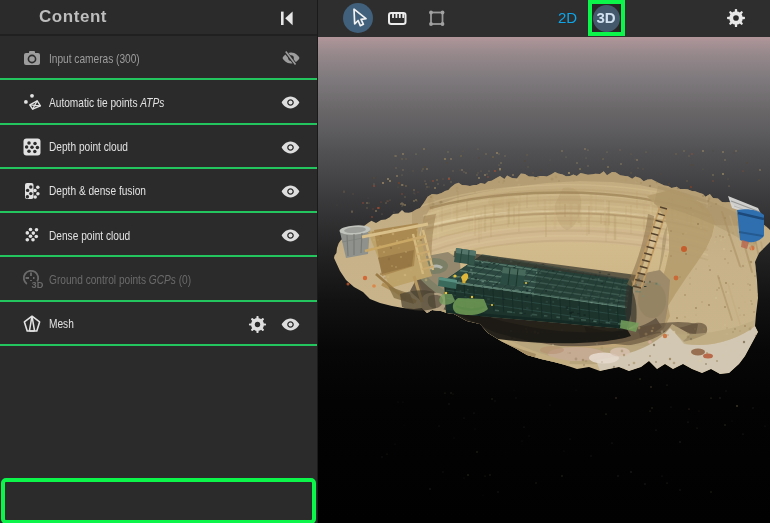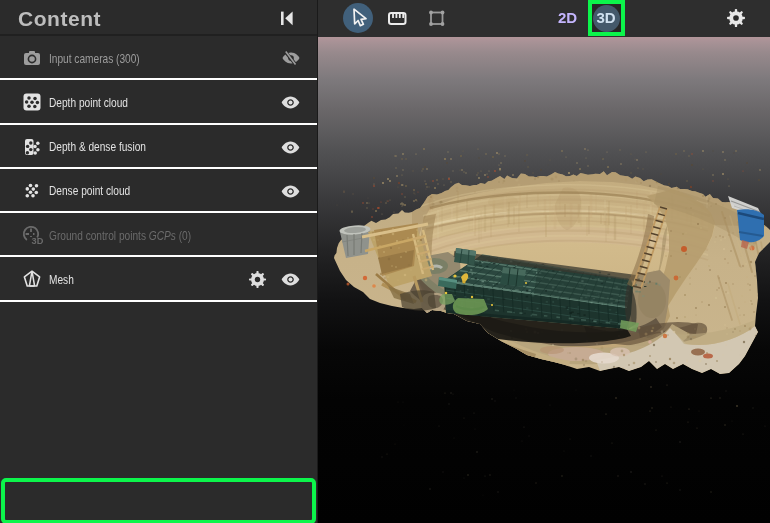--- a/index.html
+++ b/index.html
@@ -1,34 +1,34 @@
 <!DOCTYPE html>
 <html><head><meta charset="utf-8">
 <style>
 * { margin:0; padding:0; box-sizing:border-box; }
 html,body { width:770px; height:523px; overflow:hidden; background:#161616;
   font-family:"Liberation Sans", sans-serif; }
 #stage { position:relative; width:770px; height:523px; }
 #sidebar { position:absolute; left:0; top:0; width:318px; height:523px;
   background:#2b2b2b; border-right:1px solid #1a1a1a; z-index:3; }
 #shead { position:relative; height:36px; border-bottom:2px solid #202020; }
-#shead .t { position:absolute; left:18px; top:7px; font-size:21px; color:#bdbdbd;
+#shead .t { position:absolute; left:39px; top:7px; font-size:17px; color:#bdbdbd;
   font-weight:bold; letter-spacing:0.55px; }
 #shead .c { position:absolute; left:277px; top:7.5px; }
-.row { position:relative; height:44.27px; border-bottom:2px solid #ffffff; }
+.row { position:relative; height:44.27px; border-bottom:2px solid #22c55e; }
 .row:last-child { border-bottom:none; }
 .lic { position:absolute; left:21px; top:11px; }
 .lbl { position:absolute; left:49px; top:14.5px; font-size:13px; white-space:nowrap; transform:scaleX(0.78); transform-origin:0 0; }
 .ric { position:absolute; right:16px; top:12px; display:flex; gap:13px; align-items:center; }
 #meshbox { position:absolute; left:1px; top:478px; width:315px; height:46px;
   border:4.5px solid #0cf54b; border-radius:5px; z-index:5; pointer-events:none; }
 #toolbar { position:absolute; left:318px; top:0; width:452px; height:37px;
   background:#2e2e2e; z-index:2; }
 .tbi { position:absolute; }
-.tbtxt { position:absolute; top:9px; font-size:15px; font-weight:bold; color:#c4b5fd;text-align:center; }
+.tbtxt { position:absolute; top:9px; font-size:15px; font-weight:normal; color:#0ea5e9;text-align:center; }
 #btn3d { position:absolute; left:270px; top:0px; width:37px; height:36px;
   border:4.5px solid #0cf54b; }
 #btn3din { position:relative; width:100%; height:100%; background:#272727; }
 #circ3d { position:absolute; left:0.5px; top:0.5px; width:27px; height:27px; border-radius:50%;
   background:#44596b; }
 #btn3din span { position:absolute; left:4.5px; top:5px; font-size:15px; font-weight:bold;
   color:#cfe0ef; }
 #viewport { position:absolute; left:318px; top:36px; width:452px; height:487px; z-index:1; }
 </style></head>
 <body>
@@ -52,20 +52,37 @@
             <circle cx="11" cy="12" r="1.4" fill="#9d9d9d"></circle>
           </svg>
         </div>
         <div class="lbl" style="color:#9d9d9d">Input cameras (300)</div>
         <div class="ric">
           <svg width="20" height="20" viewBox="0 0 24 24" style="display:block">
             <path d="M12 5.5 C6.5 5.5 2.8 9.9 1.8 12.1 C2.8 14.3 6.5 18.7 12 18.7 C17.5 18.7 21.2 14.3 22.2 12.1 C21.2 9.9 17.5 5.5 12 5.5 Z" fill="#9d9d9d"></path>
             <circle cx="12" cy="12" r="3.4" fill="#2b2b2b"></circle>
             <path d="M4.4 3.6 L18.1 20.4" stroke="#2b2b2b" stroke-width="4"></path>
             <path d="M5.7 4.1 L17.4 19.9" stroke="#9d9d9d" stroke-width="1.9"></path>
+          </svg>
+        </div>
+      </div>
+<div class="row">
+        <div class="lic">
+          <svg width="22" height="22" viewBox="0 0 22 22" style="display:block">
+            <circle cx="11" cy="4.8" r="1.9" fill="#e2e2e2"></circle>
+            <circle cx="4.9" cy="10.9" r="1.9" fill="#e2e2e2"></circle>
+            <path d="M8.8 13.8 L16.2 9.8 L19.4 14.8 L11.6 18.2 Z" fill="none" stroke="#e2e2e2" stroke-width="1.4" stroke-linejoin="round"></path>
+            <path d="M8.8 13.8 L19.4 14.8 M16.2 9.8 L11.6 18.2" stroke="#e2e2e2" stroke-width="1.3"></path>
+          </svg>
+        </div>
+        <div class="lbl" style="color:#e2e2e2">Automatic tie points <i>ATPs</i></div>
+        <div class="ric">
+          <svg width="21" height="21" viewBox="0 0 24 24" style="display:block">
+            <path fill-rule="evenodd" d="M12 5.2 C6.7 5.2 3 9.7 1.9 12 C3 14.3 6.7 18.8 12 18.8 C17.3 18.8 21 14.3 22.1 12 C21 9.7 17.3 5.2 12 5.2 Z M12 15.8 C9.9 15.8 8.2 14.1 8.2 12 C8.2 9.9 9.9 8.2 12 8.2 C14.1 8.2 15.8 9.9 15.8 12 C15.8 14.1 14.1 15.8 12 15.8 Z" fill="#dedede"></path>
+            <circle cx="12" cy="12" r="2.3" fill="#dedede"></circle>
           </svg>
         </div>
       </div>
 <div class="row">
         <div class="lic">
           <svg width="22" height="22" viewBox="0 0 22 22" style="display:block">
             <rect x="2.5" y="2.5" width="17" height="17" rx="3" fill="#e2e2e2"></rect>
             <circle cx="8" cy="7" r="1.75" fill="#2b2b2b"></circle>
             <circle cx="14" cy="7.4" r="1.75" fill="#2b2b2b"></circle>
             <circle cx="5.6" cy="11" r="1.75" fill="#2b2b2b"></circle>

